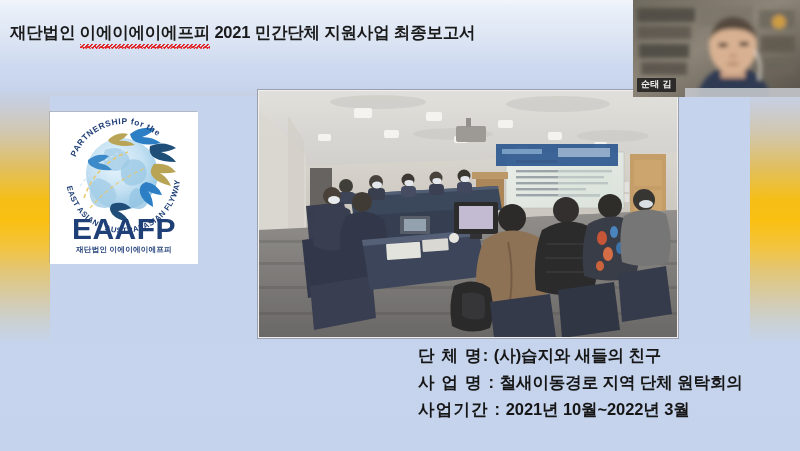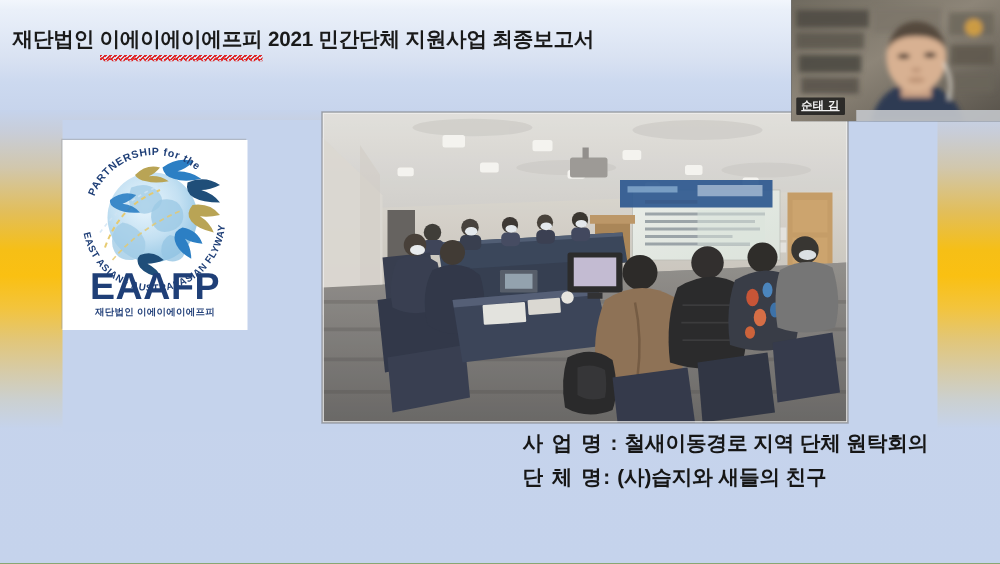--- a/index.html
+++ b/index.html
@@ -161,21 +161,20 @@
     bottom: 5px;
     padding: 1px 4px 2px 4px;
     background: rgba(26,26,26,0.82);
     color: #f2f2f2;
     font-size: 9px;
     line-height: 11px;
     font-weight: 700;
     letter-spacing: 0.3px;
     white-space: nowrap;
     border-radius: 1px;
-    text-decoration: underline;
   }
 
   
   .info-block {
     position: absolute;
     left: 418px;
     top: 342px;
     width: 370px;
   }
   .info-line {
@@ -496,17 +495,18 @@
 
         <path d="M122 50 q8 14 4 30" stroke="#e4e0d6" stroke-width="2" fill="none"></path>
       </g>
 
       <rect x="52" y="88" width="115" height="9" fill="#c3c6cb" opacity="0.9"></rect>
     </svg>
     <div class="webcam-name">순태 김</div>
   </div>
 
   <div class="info-block">
+    <div class="info-line"><span class="info-label">단 체 명:</span><span> (사)습지와 새들의 친구</span></div>
     <div class="info-line"><span class="info-label">사 업 명 :</span><span> 철새이동경로 지역 단체 원탁회의</span></div>
-    <div class="info-line"><span class="info-label">단 체 명:</span><span> (사)습지와 새들의 친구</span></div>
+    <div class="info-line"><span class="info-label">사업기간 :</span><span> 2021년 10월~2022년 3월</span></div>
   </div>
 
 </div>
 
 </body></html>

